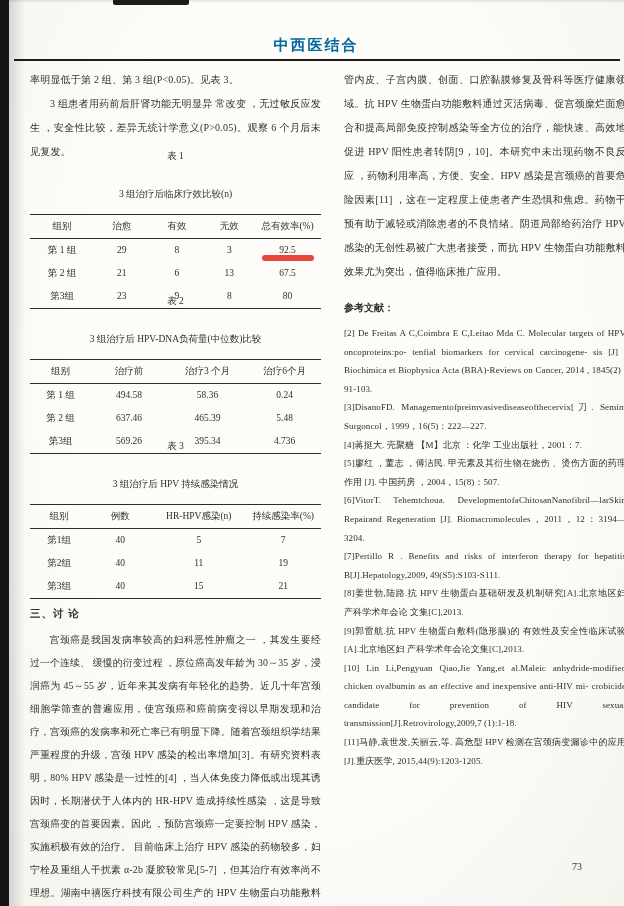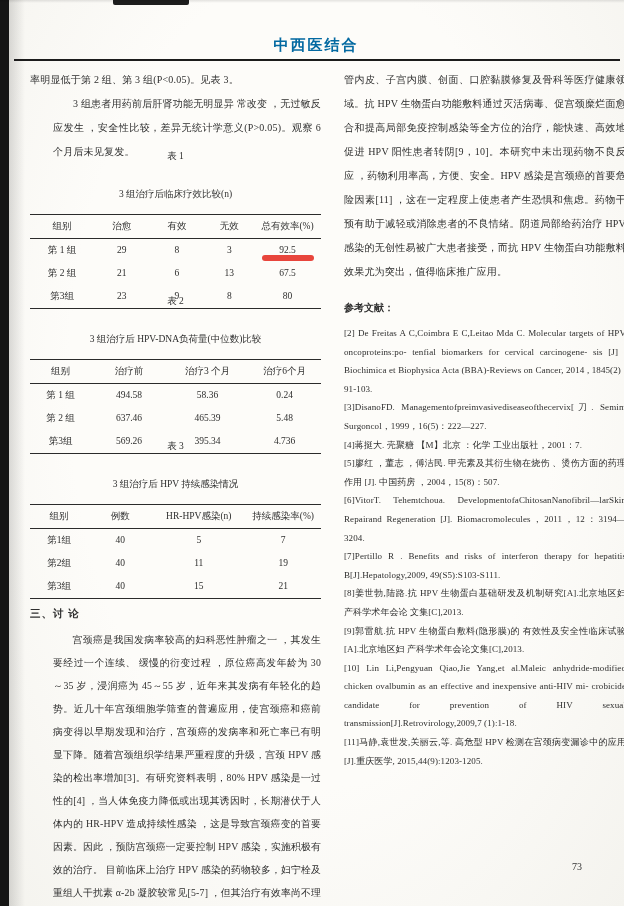--- a/index.html
+++ b/index.html
@@ -19,21 +19,21 @@
   .header-title{position:absolute;top:36px;left:4px;width:100%;text-align:center;
     font-size:15px;font-weight:bold;letter-spacing:2px;color:#0369a1;}
   .header-rule{position:absolute;left:14px;top:59px;width:606px;height:2px;background:#1c1c1c;}
 
   .col{position:absolute;top:68px;text-align:justify;}
   .col-left{left:30px;width:291px;}
   .col-right{left:334px;width:282px;margin-left:10px;}
 
   p{margin:0;}
   .body-text{font-size:10px;line-height:24px;letter-spacing:.2px;}
-  .indent{text-indent:2em;margin-left:23px;}
+  .indent{text-indent:2em;}
 
   .tbl-caption{display:flex;justify-content:center;align-items:center;gap:16px;
     font-size:9.5px;height:22px;line-height:22px;flex-direction:column;}
   table.tbl{width:100%;border-collapse:collapse;table-layout:fixed;margin-top:28px;}
   table.tbl th,table.tbl td{font-size:9.5px;font-weight:normal;text-align:center;
     height:23px;padding:0;line-height:23px;}
   table.tbl thead tr{border-top:1.6px solid #2b2b2b;border-bottom:1px solid #2b2b2b;}
   table.tbl tbody tr:last-child{border-bottom:1.6px solid #2b2b2b;}
   td.rel{position:relative;}
   .red-underline{position:absolute;left:50%;transform:translateX(-50%);bottom:1px;

